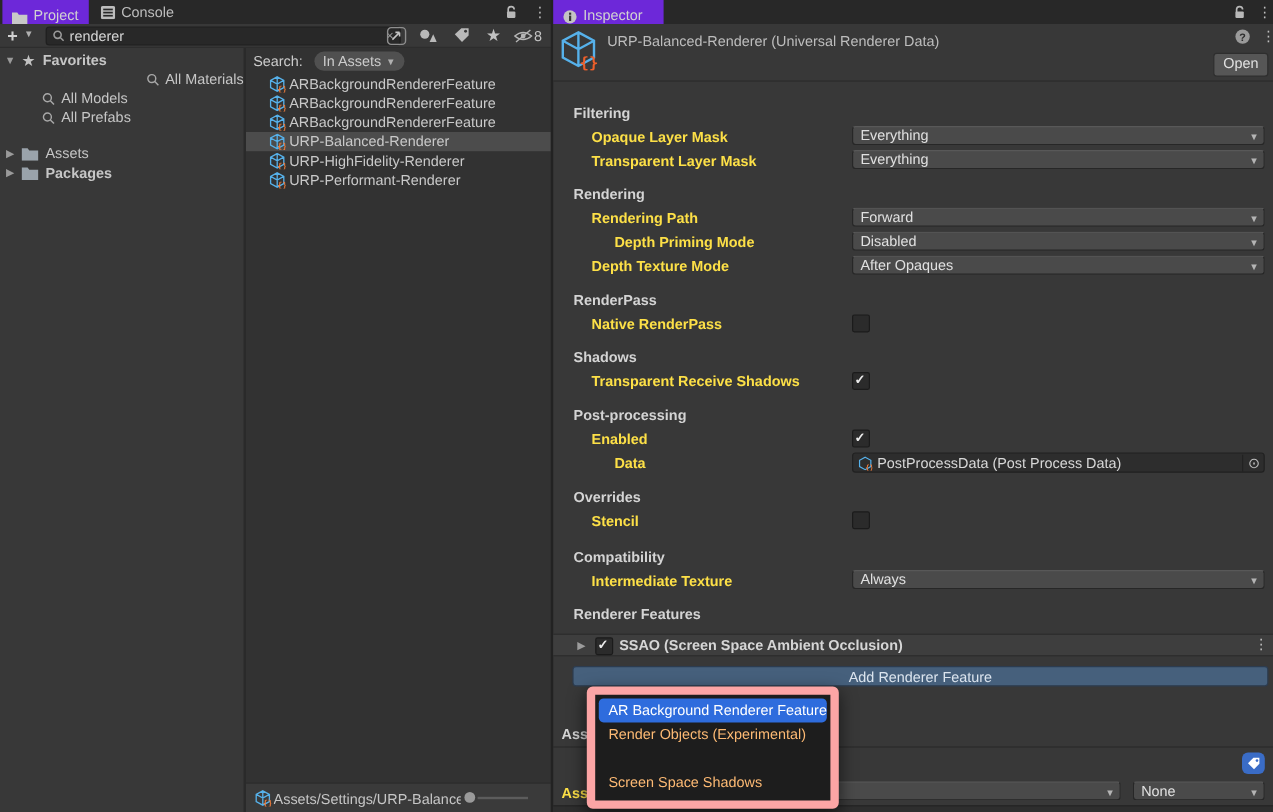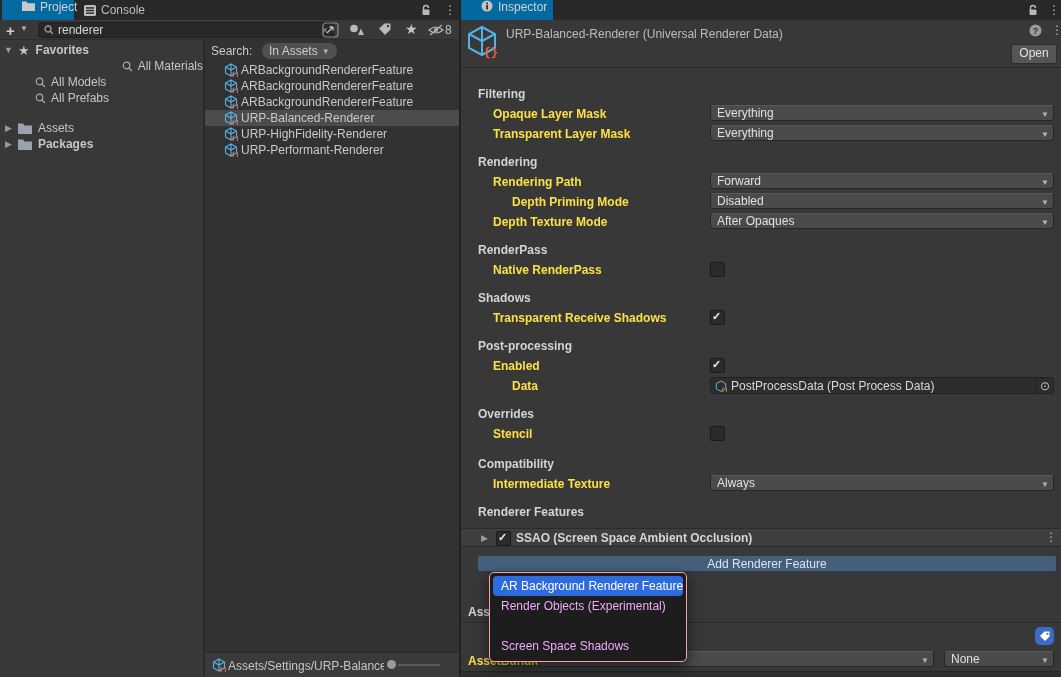--- a/index.html
+++ b/index.html
@@ -4,21 +4,21 @@
 <style>
   html,body{margin:0;padding:0;background:#1e1e1e;}
   #root{position:relative;width:1061px;height:677px;background:#383838;
         font-family:"Liberation Sans",sans-serif;font-size:12px;color:#c8c8c8;
         overflow:hidden;user-select:none;}
   .abs{position:absolute;}
   .nowrap{white-space:nowrap;}
 
   
   .tabbar{position:absolute;left:0;top:0;width:1061px;height:20px;background:#282828;}
-  .tab-active{position:absolute;top:0;height:20px;background:#0369a1;display:flex;align-items:flex-start;gap:5px;padding:0 20px;box-sizing:border-box;color:#d2d2d2;}
+  .tab-active{position:absolute;top:0;height:20px;background:#6d28d9;display:flex;align-items:flex-end;gap:5px;padding:0 8px;box-sizing:border-box;color:#d2d2d2;}
   .tab-inactive{position:absolute;top:0;height:20px;display:flex;align-items:center;gap:5px;padding:0 8px;color:#bdbdbd;}
 
   .kebab{color:#c0c0c0;font-size:12px;line-height:14px;}
 
   
   .searchbox{position:absolute;left:38px;top:22px;width:296px;height:16px;background:#282828;border:1px solid #1f1f1f;border-radius:3px;box-sizing:border-box;display:flex;align-items:center;}
   .searchbox input{background:transparent;border:none;outline:none;color:#d6d6d6;font:12px "Liberation Sans",sans-serif;width:240px;padding:0;}
 
   
   .tree-row{position:absolute;left:0;width:203px;height:16px;display:flex;align-items:center;color:#c6c6c6;}
@@ -33,22 +33,22 @@
   .dd{position:absolute;height:16px;background:#4a4a4a;border:1px solid #272727;border-top-color:#585858;border-radius:3px;box-sizing:border-box;color:#e0e0e0;line-height:14px;padding:0 6px;overflow:hidden;}
   .dd .dd-arrow{position:absolute;right:4px;top:2px;font-size:8px;color:#b4b4b4;}
   .cb{position:absolute;width:13px;height:13px;background:#2b2b2b;border:1px solid #1b1b1b;border-radius:2px;}
   .cb.on::after{content:"✓";position:absolute;left:1px;top:-1px;color:#ececec;font-size:11px;font-weight:bold;}
   .objfield{position:absolute;height:17px;background:#2d2d2d;border:1px solid #212121;border-radius:3px;box-sizing:border-box;display:flex;align-items:center;color:#d8d8d8;}
   .btn-open{position:absolute;background:#565656;border:1px solid #2e2e2e;border-radius:3px;color:#e2e2e2;text-align:center;line-height:16px;}
   .feature-row{position:absolute;left:461px;top:528px;width:600px;height:19px;background:#3e3e3e;border-top:1px solid #2b2b2b;border-bottom:1px solid #2b2b2b;box-sizing:border-box;}
   .btn-add{position:absolute;border-radius:3px;text-align:center;color:#dbe4ee;line-height:16px;border:1px solid #2c3c50;box-sizing:border-box;}
 
   
-  .menu{position:absolute;left:489px;top:572px;width:196px;height:88px;background:#1d1d1d;border:1px solid #fca5a5;border-radius:5px;box-shadow:0 5px 14px rgba(0,0,0,0.6);z-index:50;}
-  .menu-item{position:absolute;left:3px;width:190px;height:20px;line-height:20px;color:#f0abfc;padding-left:8px;box-sizing:border-box;border-radius:4px;white-space:nowrap;}
+  .menu{position:absolute;left:489px;top:572px;width:196px;height:88px;background:#1d1d1d;border:7px solid #fca5a5;border-radius:5px;box-shadow:0 5px 14px rgba(0,0,0,0.6);z-index:50;}
+  .menu-item{position:absolute;left:3px;width:190px;height:20px;line-height:20px;color:#fdba74;padding-left:8px;box-sizing:border-box;border-radius:4px;white-space:nowrap;}
   .menu-item.sel{color:#ffffff;}
 
   .icon{display:inline-block;}
   svg{display:block;}
 </style>
 </head>
 <body>
 
 <div id="root">
 

